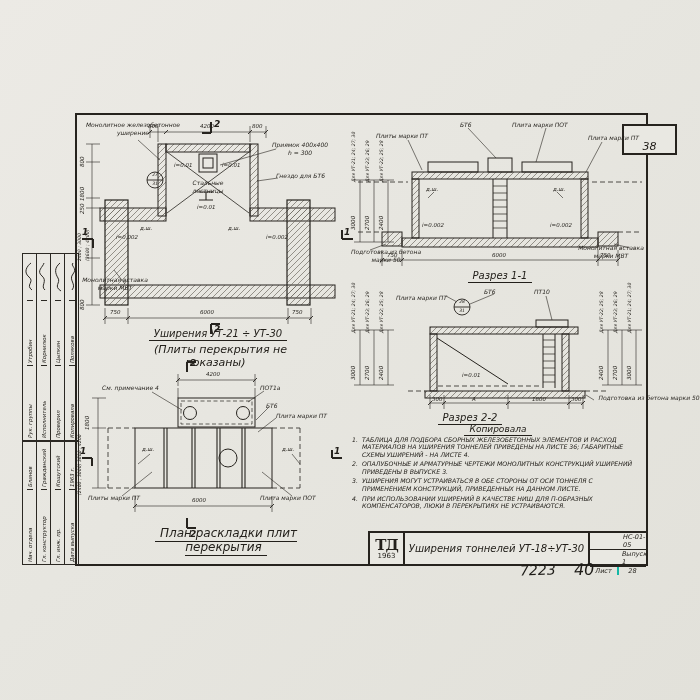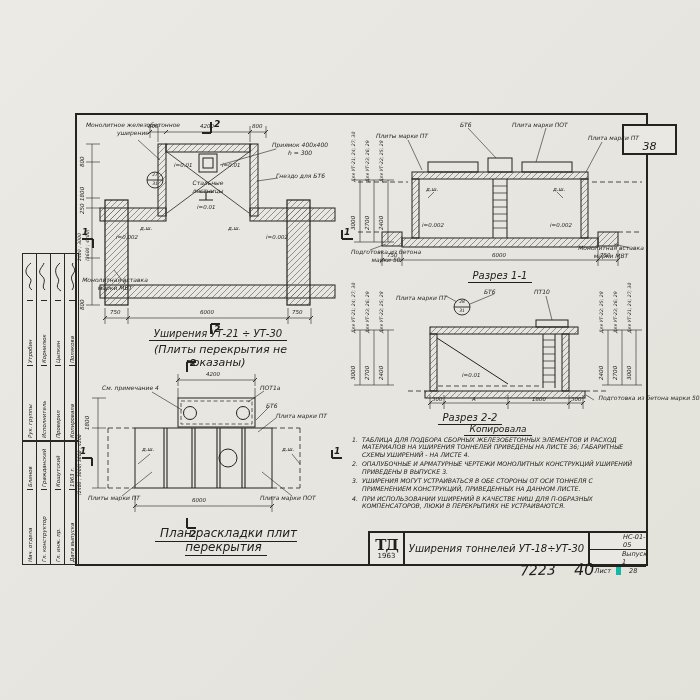--- a/index.html
+++ b/index.html
@@ -38,21 +38,21 @@
     align-items:center;justify-content:center;}
   .tb-logo .td{font:bold 15px/14px "DejaVu Serif",serif;letter-spacing:-1px;}
   .tb-logo .yr{font:7px "DejaVu Sans",sans-serif;}
   .tb-title{flex:1;display:flex;align-items:center;justify-content:center;
     font:italic 10px "DejaVu Sans",sans-serif;}
   .tb-right{width:56px;border-left:2px solid #26231e;display:flex;flex-direction:column;
     font:italic 6.5px "DejaVu Sans",sans-serif;}
   .tb-right .r{flex:1;display:flex;align-items:center;justify-content:center;border-bottom:1px solid #26231e;padding-left:33px;}
   .tb-right .r:last-child{border-bottom:none;}
   .tb-right .half{flex:1;display:flex;align-items:center;justify-content:center;height:100%;}
-  .tb-right .half.l{border-right:5px solid #14b8a6;}
+  .tb-right .half.l{border-right:2px solid #14b8a6;}
   .hand{position:absolute;font:italic 14px "DejaVu Sans",sans-serif;transform:rotate(-2deg);color:#1d1b17;}
   
   .sigtab{position:absolute;border:1.2px solid #2b2823;box-sizing:border-box;
     transform:rotate(-90deg);transform-origin:0 0;display:flex;flex-direction:column;background:transparent;}
   .sigrow{flex:1;display:flex;border-bottom:1px solid #2b2823;align-items:center;overflow:hidden;}
   .sigrow:last-child{border-bottom:none;}
   .s-role{flex:0 0 72px;border-right:1px solid #2b2823;padding-left:2px;overflow:hidden;
     font:italic 5.4px "DejaVu Sans",sans-serif;white-space:nowrap;}
   .s-name{flex:0 0 62px;border-right:1px solid #2b2823;padding-left:2px;overflow:hidden;
     font:italic 5.4px "DejaVu Sans",sans-serif;white-space:nowrap;}

